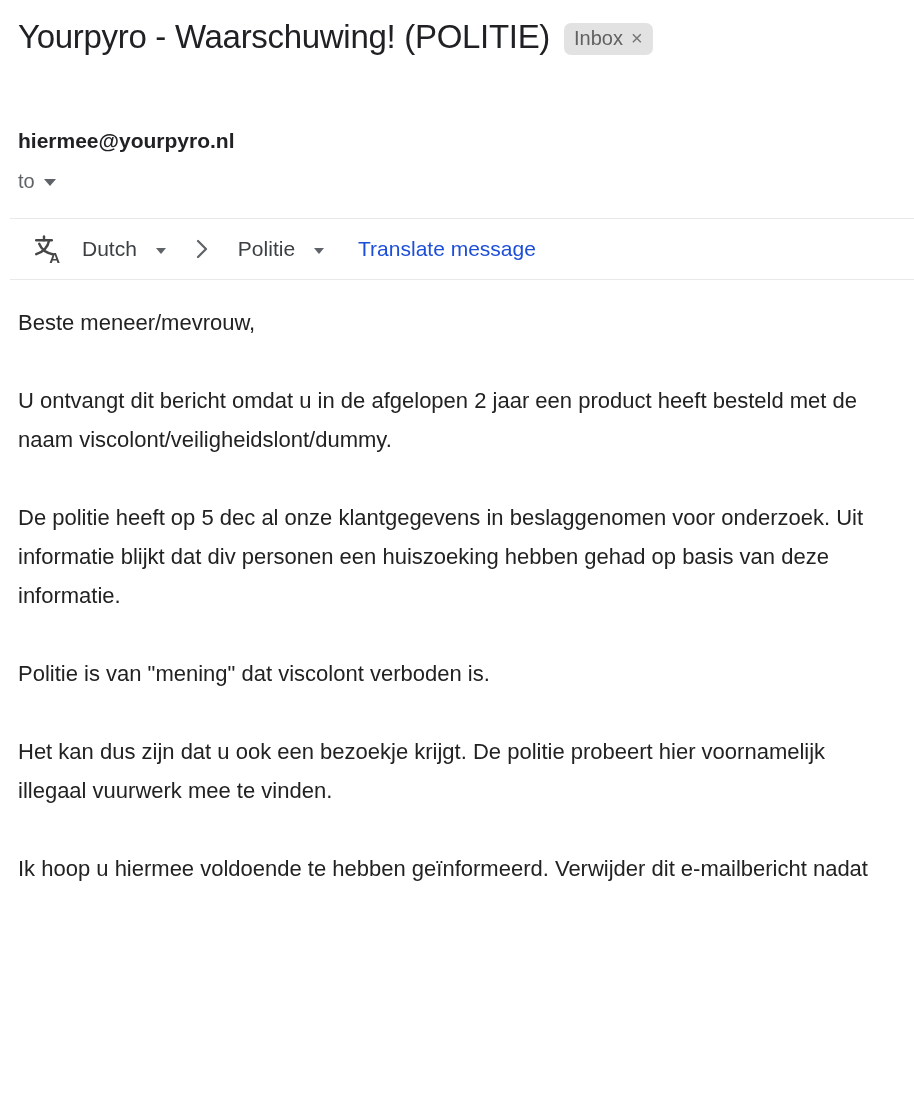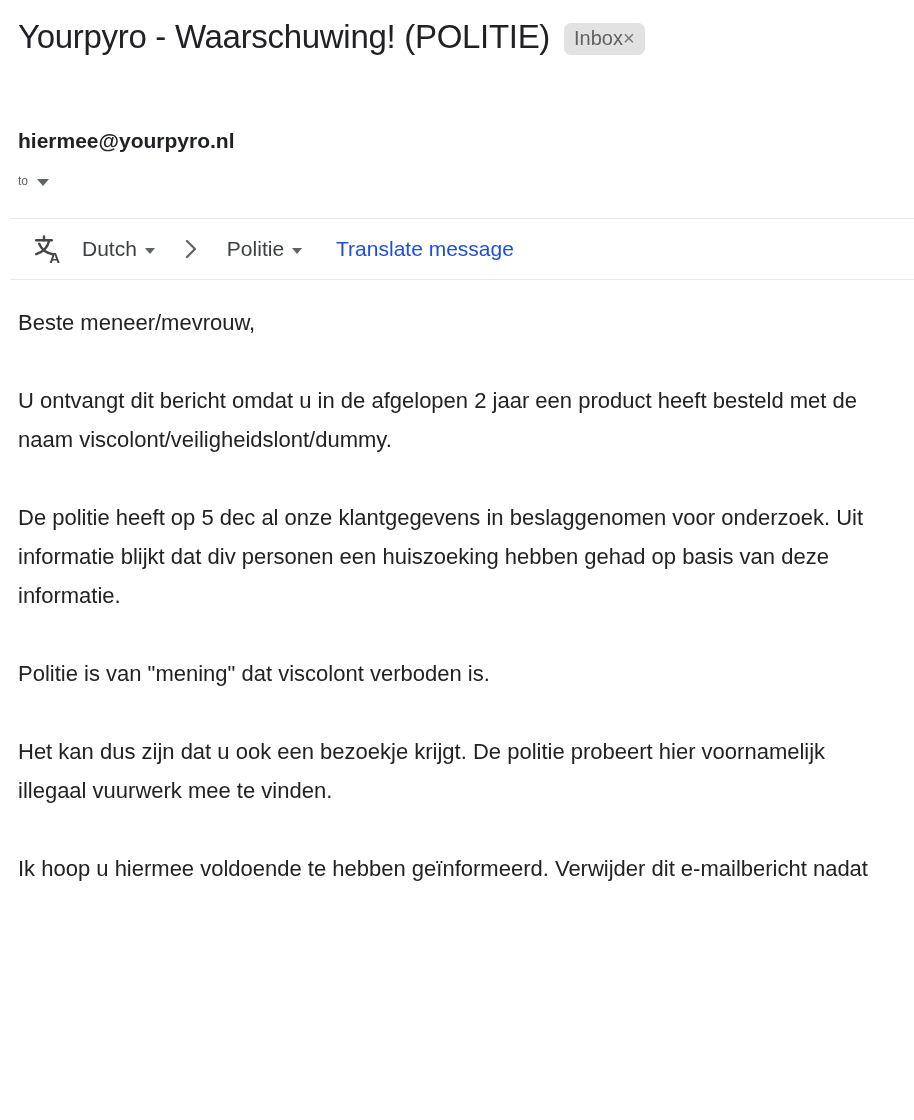--- a/index.html
+++ b/index.html
@@ -29,21 +29,21 @@
     font-size: 33px;
     font-weight: 400;
     line-height: 42px;
     color: #202124;
     letter-spacing: -0.3px;
     white-space: nowrap;
   }
   .inbox-badge {
     display: inline-flex;
     align-items: center;
-    gap: 0;
+    gap: 8px;
     background: #e2e2e2;
     border-radius: 7px;
     padding: 3px 10px 5px 10px;
     font-size: 20px;
     color: #616161;
     line-height: 24px;
     cursor: default;
     margin-top: 4px;
   }
   .inbox-badge .close-x {
@@ -58,21 +58,21 @@
     font-size: 21px;
     font-weight: 700;
     line-height: 25px;
     color: #202124;
   }
   .to-row {
     margin-top: 17px;
     display: flex;
     align-items: center;
     gap: 9px;
-    font-size: 12px;
+    font-size: 20px;
     color: #5f6368;
     line-height: 22px;
     cursor: pointer;
     width: fit-content;
   }
   .caret-down {
     display: inline-block;
     width: 0; height: 0;
     border-left: 6px solid transparent;
     border-right: 6px solid transparent;
@@ -93,21 +93,21 @@
   }
   .translate-icon {
     width: 30px;
     height: 30px;
     margin: 0 14px 0 16px;
     flex: 0 0 auto;
   }
   .lang-select {
     display: inline-flex;
     align-items: center;
-    gap: 8px;
+    gap: 19px;
     font-size: 21px;
     color: #3c4043;
     cursor: pointer;
     padding: 2px 4px;
     border-radius: 4px;
   }
   .lang-select .caret-down {
     border-left-width: 5px;
     border-right-width: 5px;
     border-top-width: 6px;

